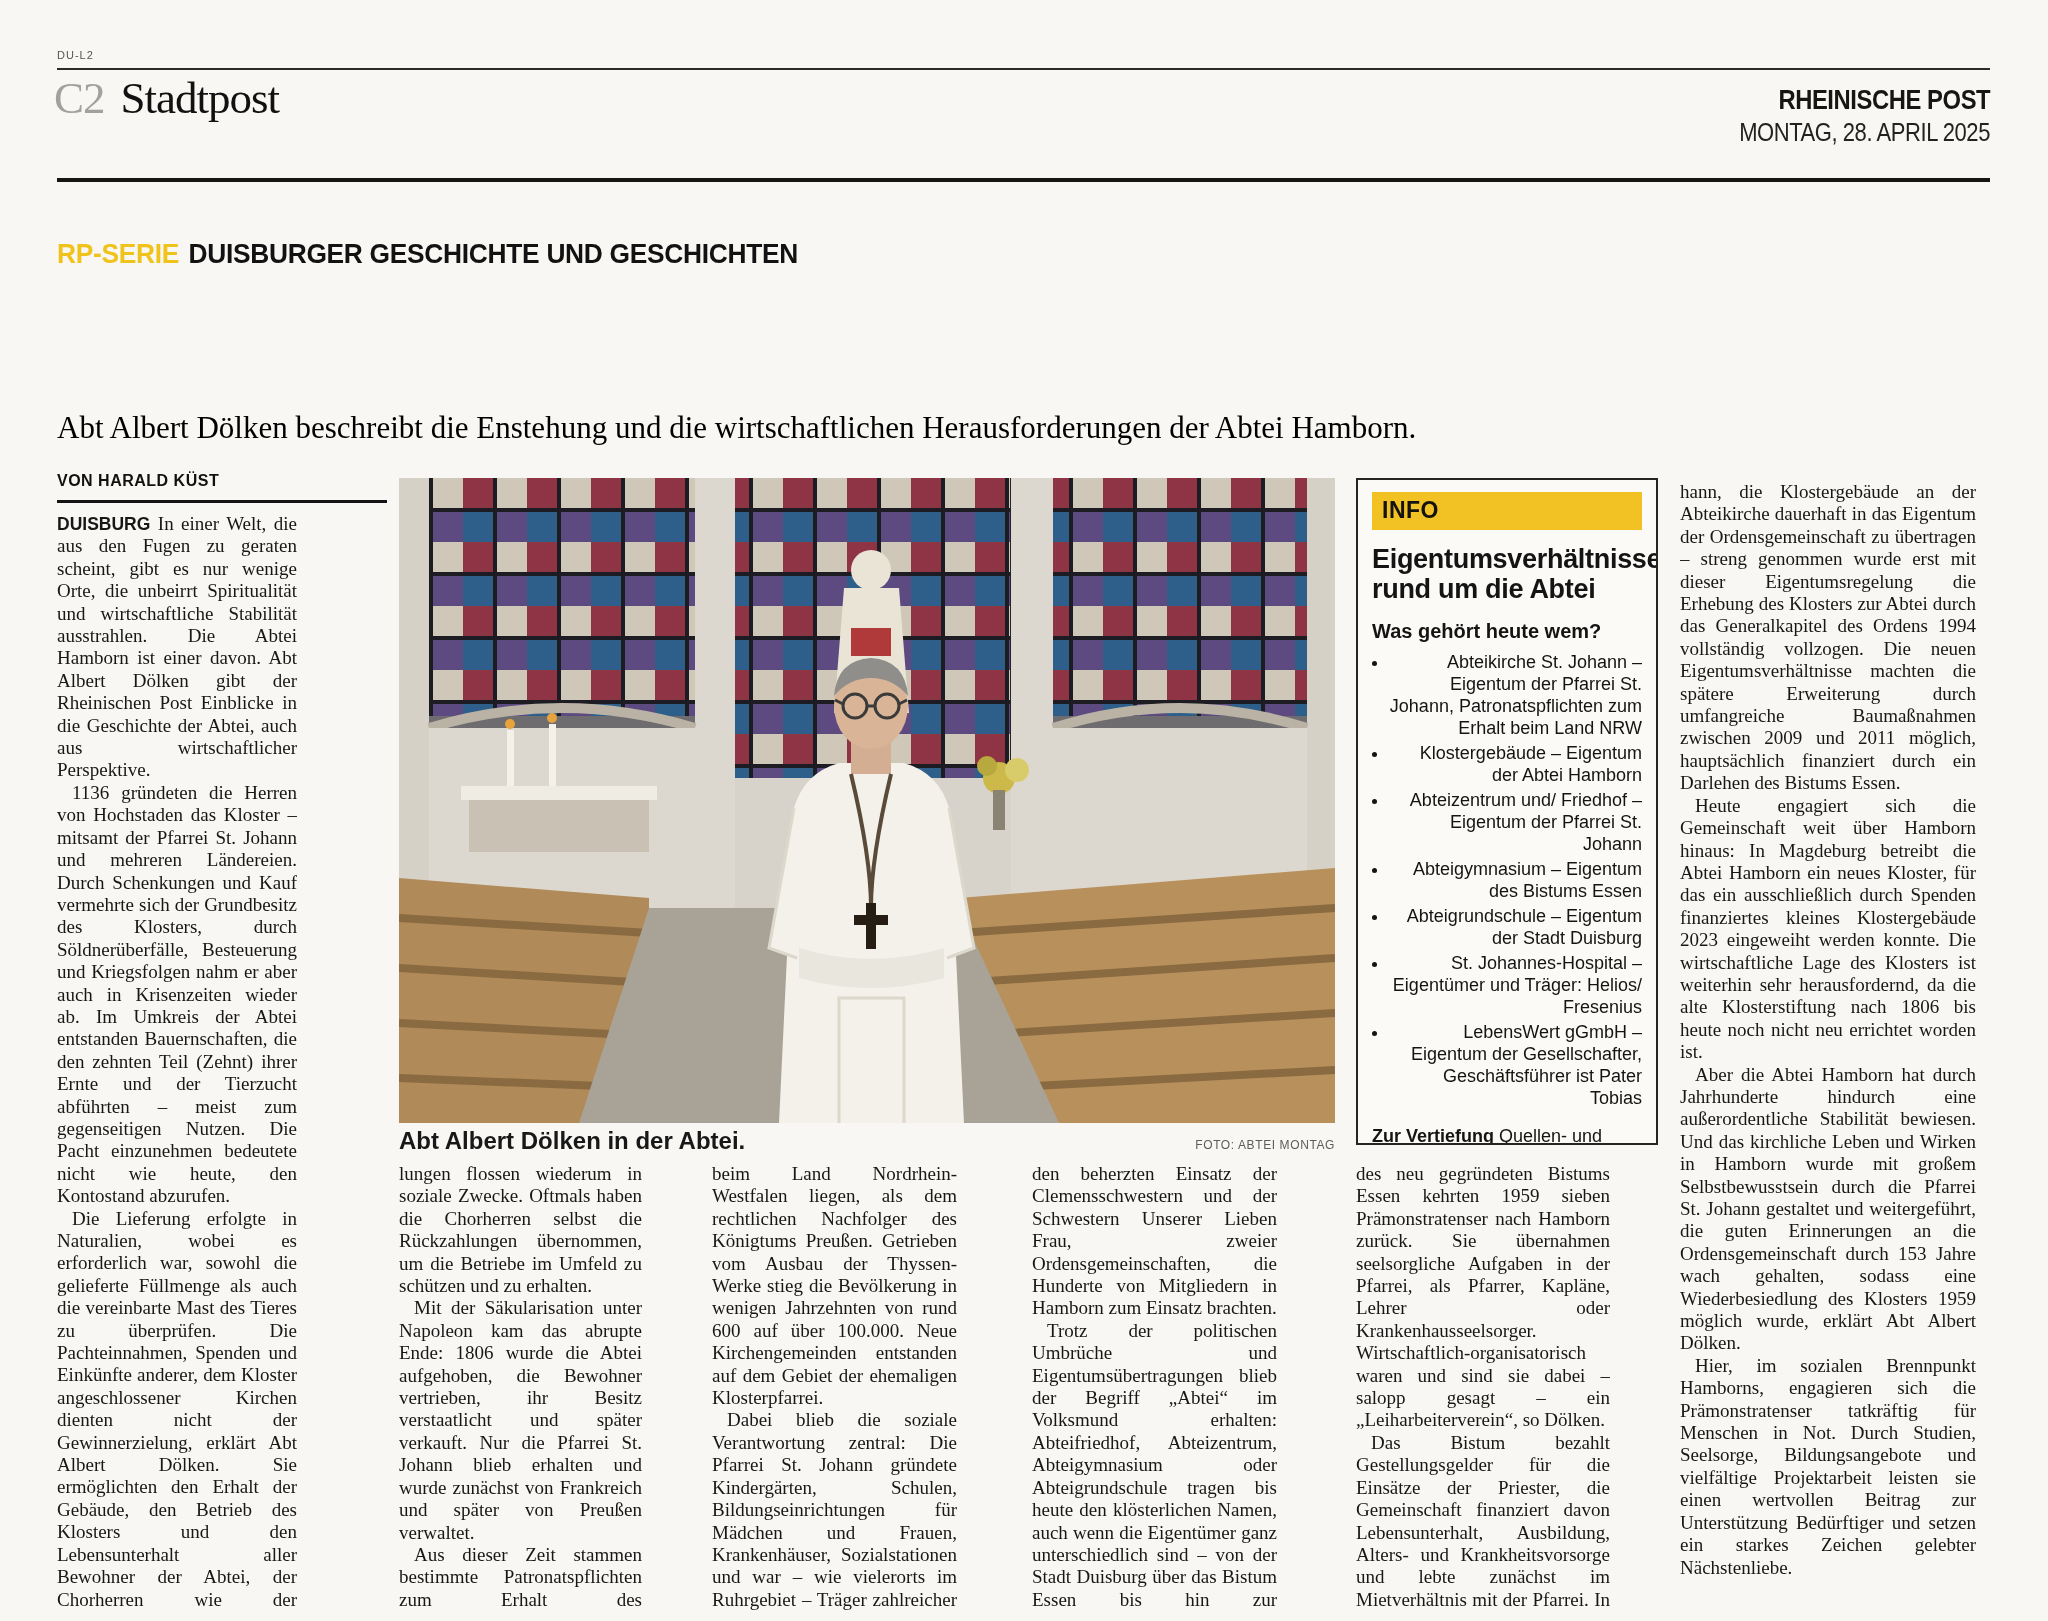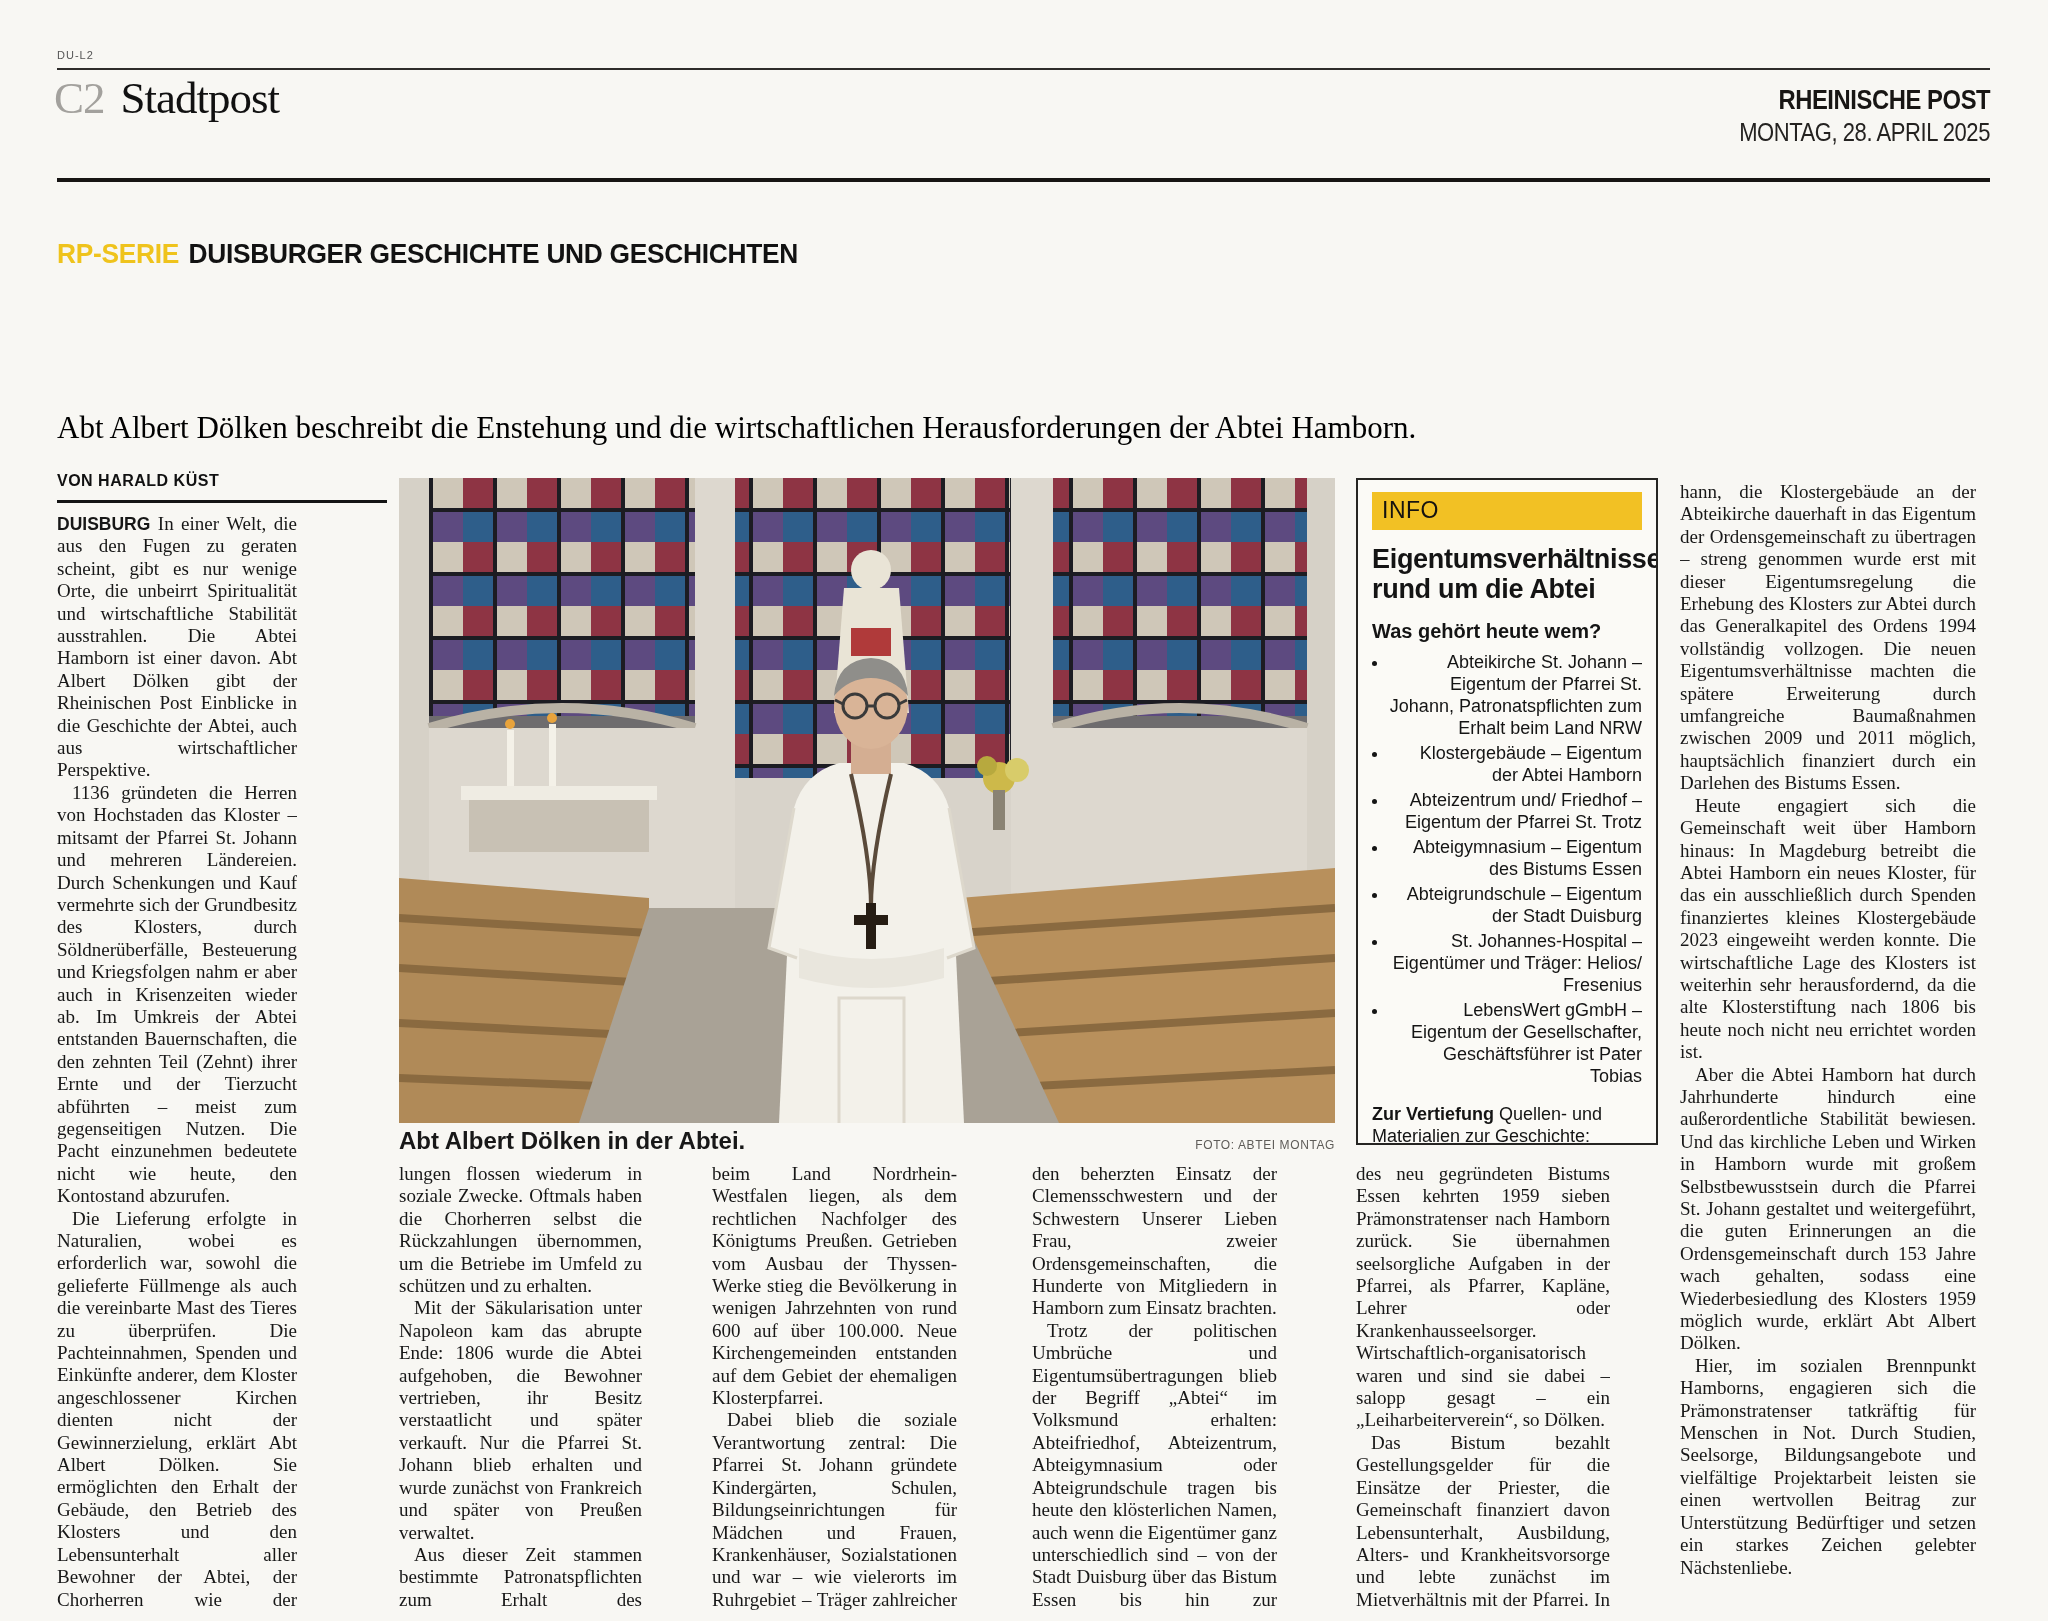--- a/index.html
+++ b/index.html
@@ -58,21 +58,21 @@
     display:flex; justify-content:space-between; align-items:baseline;
     font-family:"Liberation Sans","DejaVu Sans",sans-serif; }
   .caption { font-weight:bold; font-size:24px; color:#181818; }
   .credit { font-size:12px; letter-spacing:0.6px; color:#5e5c58; }
 
   
   .info-box { position:absolute; left:1356px; top:478px; width:302px; height:667px;
     box-sizing:border-box; background:#fbfaf6; border:2px solid #262522;
     padding:12px 14px; overflow:hidden;
     font-family:"Liberation Sans","DejaVu Sans",sans-serif; color:#141414; }
-  .info-bar { background:#f2c124; font-weight:normal; font-size:23px; letter-spacing:0.5px;
+  .info-bar { background:#f2c124; font-weight:bold; font-size:23px; letter-spacing:0.5px;
     color:#151310; padding:5px 10px 6px 10px; }
   .info-title { font-weight:bold; font-size:27px; line-height:30px; margin-top:14px; letter-spacing:-0.3px; }
   .info-question { font-weight:bold; font-size:20px; margin-top:16px; }
   .info-list { margin:8px 0 0 0; padding-left:17px; font-size:18px; line-height:22px;text-align:right; }
   .info-list li { margin-bottom:3px; }
   .info-footer { margin-top:16px; font-size:18px; line-height:22px; overflow-wrap:anywhere; }
   .info-footer-label { font-weight:bold; }
 </style>
 </head>
 <body>
@@ -196,21 +196,21 @@
     <span class="credit">FOTO: ABTEI MONTAG</span>
   </div>
 
   <div class="info-box">
     <div class="info-bar">INFO</div>
     <div class="info-title">Eigentumsverhältnisse rund um die Abtei</div>
     <div class="info-question">Was gehört heute wem?</div>
     <ul class="info-list">
       <li>Abteikirche St. Johann – Eigentum der Pfarrei St. Johann, Patronatspflichten zum Erhalt beim Land NRW</li>
       <li>Klostergebäude – Eigentum der Abtei Hamborn</li>
-      <li>Abteizentrum und/ Friedhof – Eigentum der Pfarrei St. Trotz</li>
+      <li>Abteizentrum und/ Friedhof – Eigentum der Pfarrei St. Johann</li>
       <li>Abteigymnasium – Eigentum des Bistums Essen</li>
       <li>Abteigrundschule – Eigentum der Stadt Duisburg</li>
       <li>St. Johannes-Hospital – Eigentümer und Träger: Helios/ Fresenius</li>
       <li>LebensWert gGmbH – Eigentum der Gesellschafter, Geschäftsführer ist Pater Tobias</li>
     </ul>
     <div class="info-footer">
       <span class="info-footer-label">Zur Vertiefung</span>
       <span>Quellen- und Materialien zur Geschichte: https://abtei-hamborn.de/die-abtei/geschichte</span>
     </div>
   </div>

